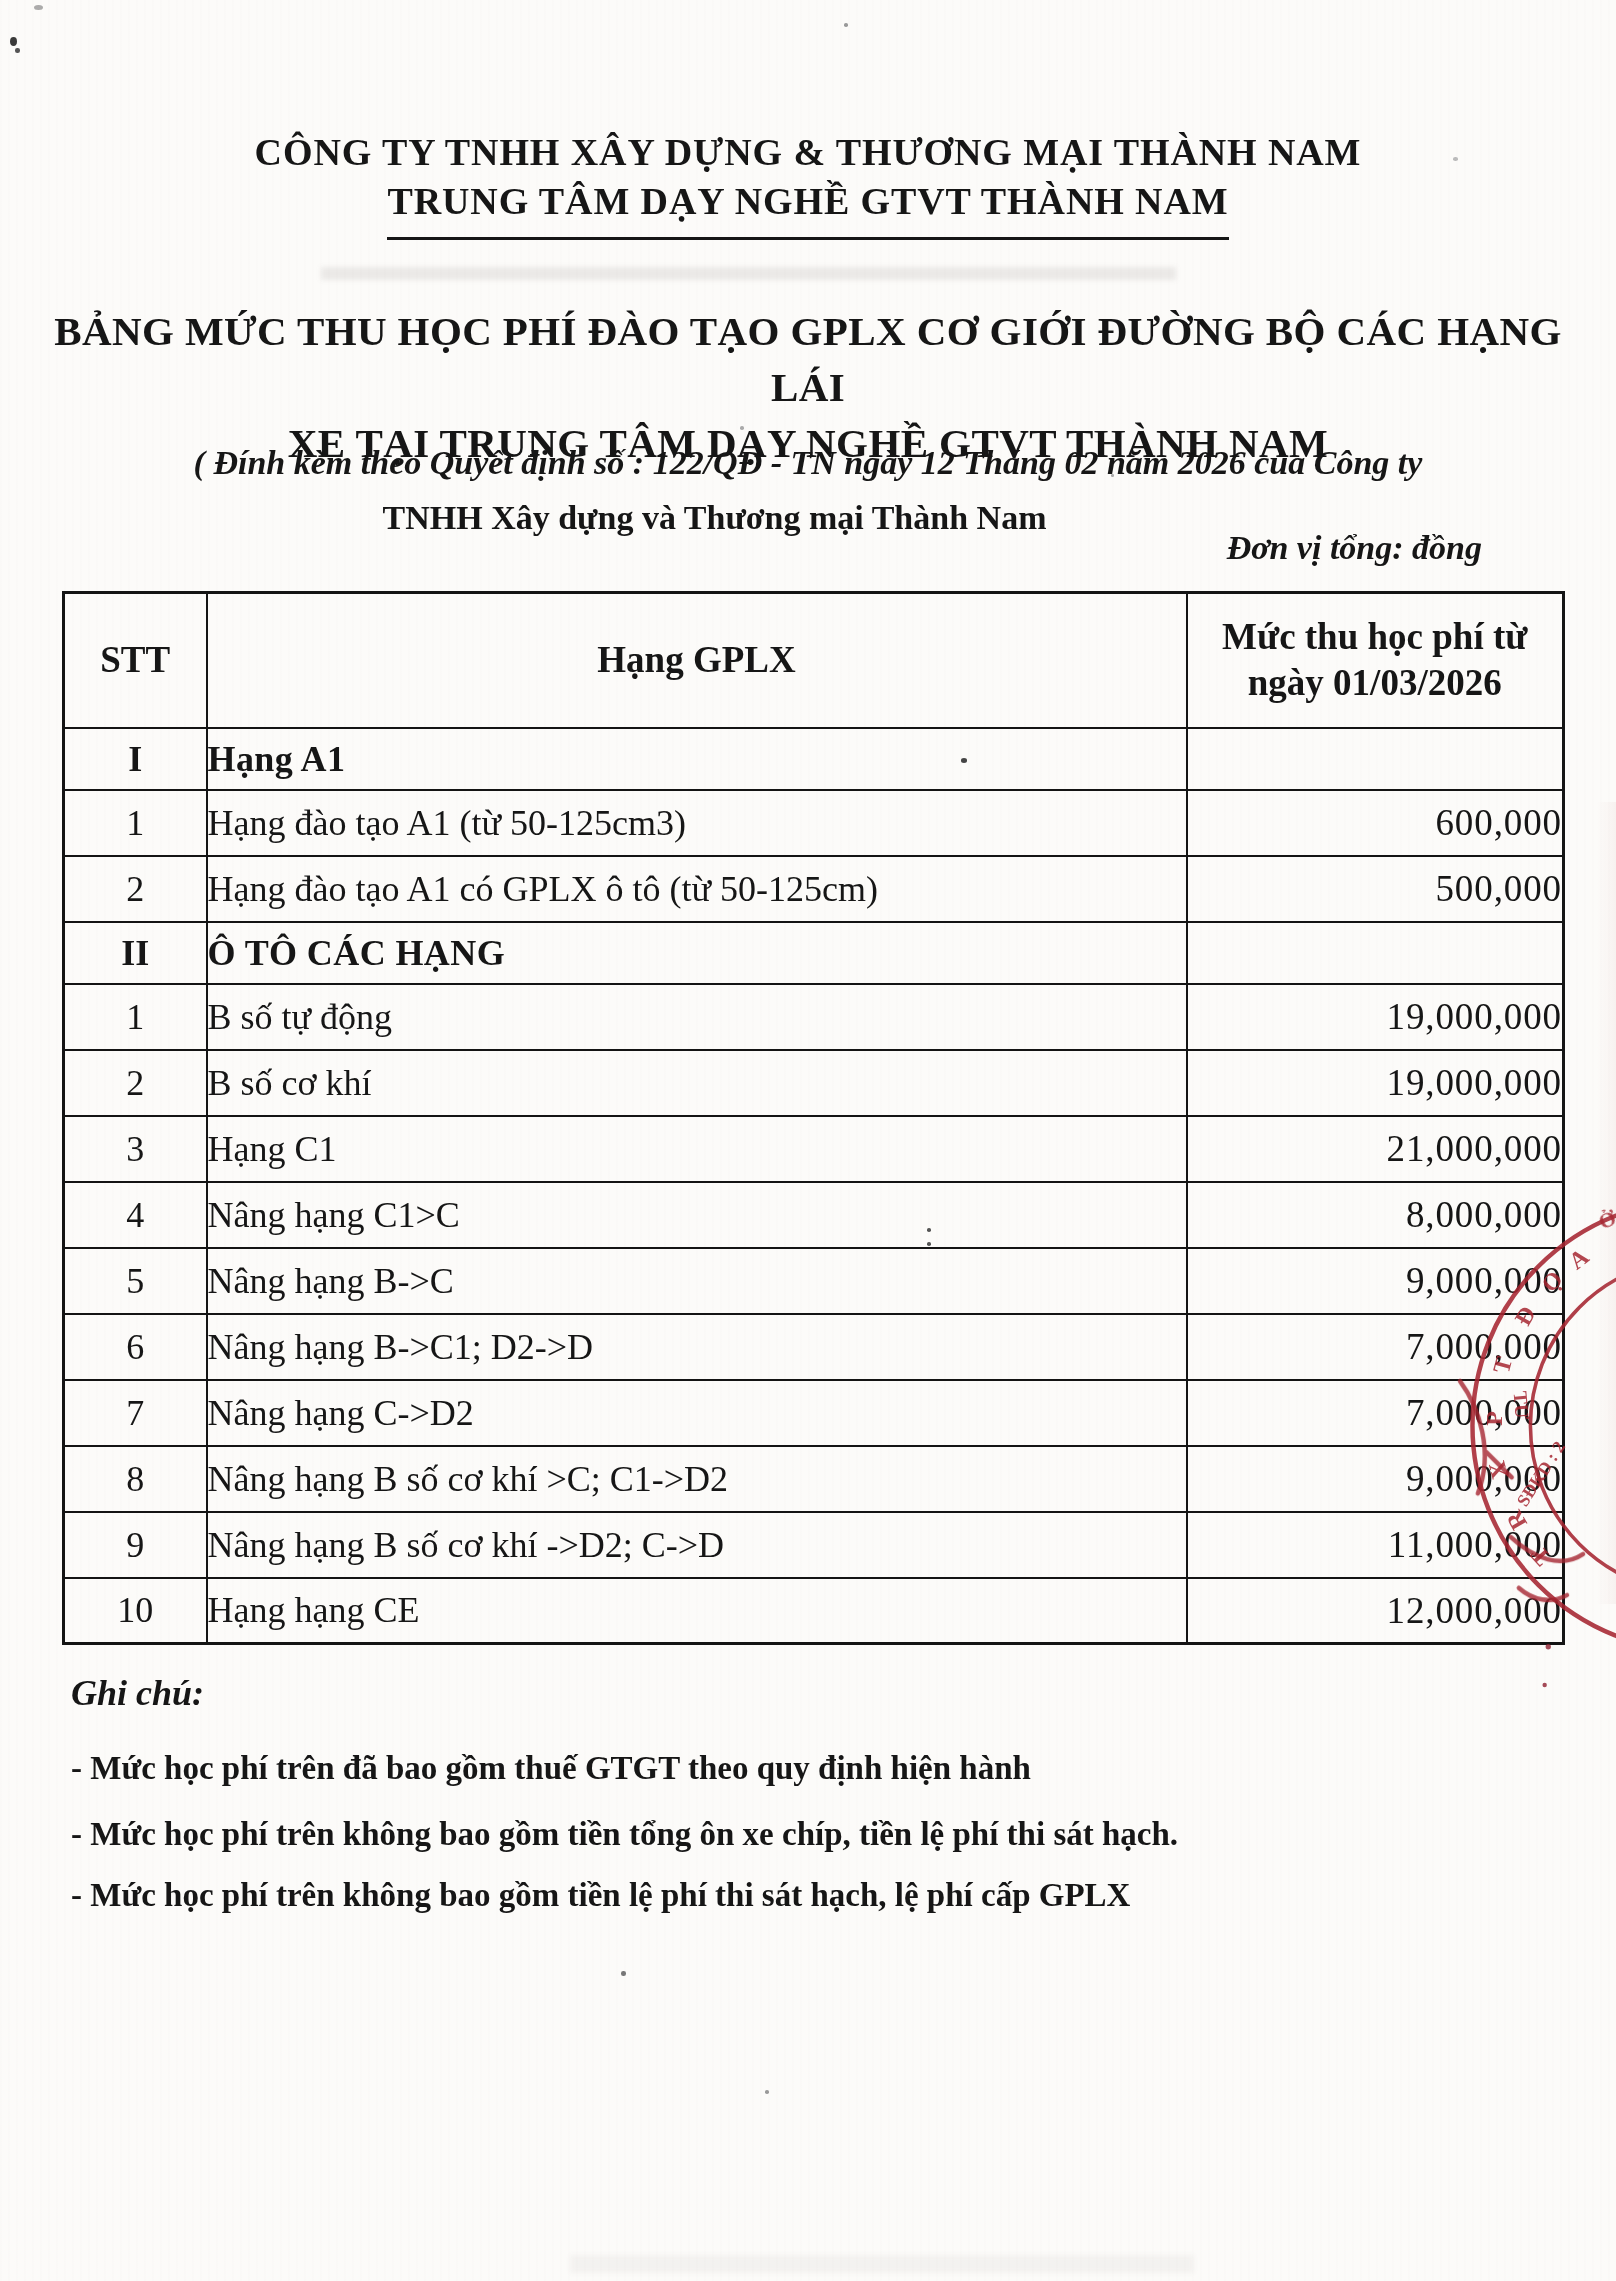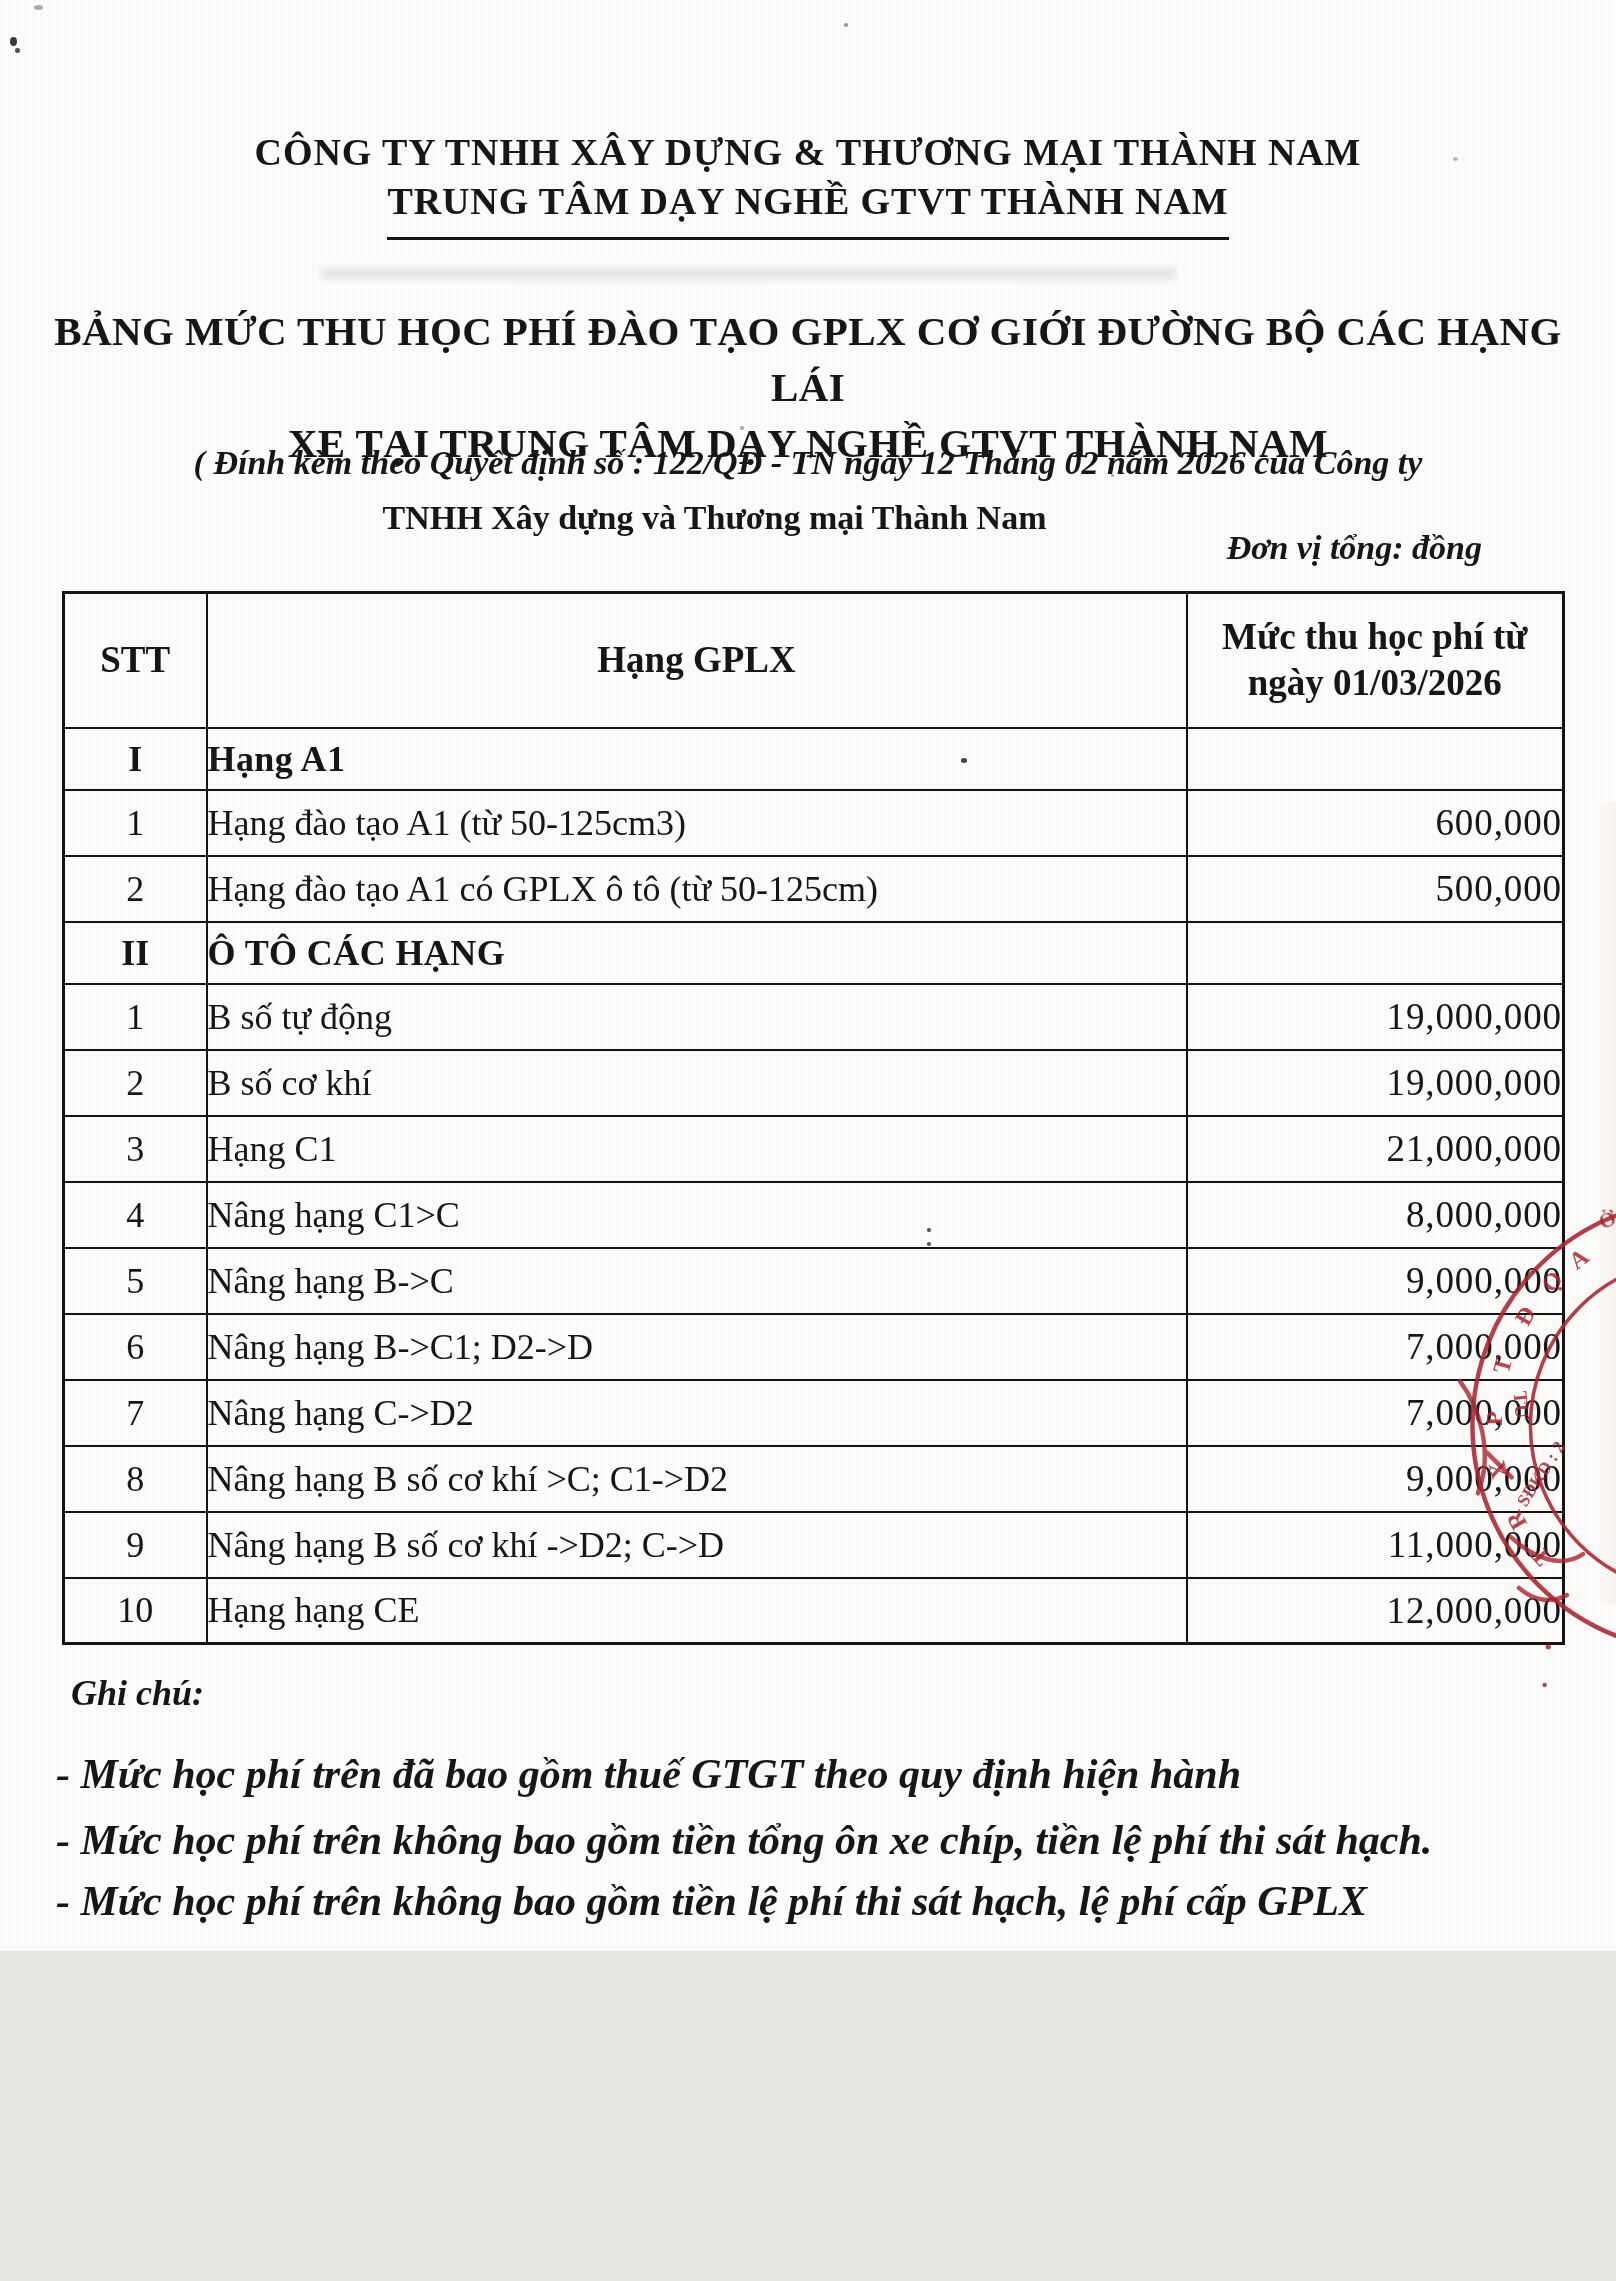--- a/index.html
+++ b/index.html
@@ -1,18 +1,18 @@
 <!DOCTYPE html>
 <html style="font-size:14.3px"><head>
 <meta charset="utf-8">
 <style>
   html,body{margin:0;padding:0;background:#e8e6e2;}
   .page{
     position:relative;
-    width:1616px;height:1951px;
+    width:1616px;height:2281px;
     margin:0 auto;
     background:#fcfbf9;
     background-image:repeating-linear-gradient(90deg, rgba(120,100,100,0.012) 0 1.8px, transparent 1.8px 8px);
     overflow:hidden;
     font-family:"Liberation Serif","DejaVu Serif",serif;
     color:#161616;
   }
   
   .company-line{position:absolute;left:0;right:0;top:130px;text-align:center;
     font-size:38px;font-weight:700;letter-spacing:0.9px;}
@@ -38,21 +38,21 @@
   table.fee tbody tr{height:66px;}
   table.fee tbody tr.section{height:62px;}
   td.c-stt{text-align:center;font-size:36px;}
   tr.section td.c-stt{font-weight:700;}
   td.c-label{font-size:36px;padding:3.6px 7.1px 0 12.5px;}
   tr.section td.c-label{font-weight:700;letter-spacing:0.4px;}
   td.c-fee{text-align:right;font-size:37px;letter-spacing:0.9px;padding:3.6px 18px 0 0;}
   
   .notes-heading{position:absolute;left:71px;top:1672px;
     font-size:36px;font-style:italic;font-weight:700;}
-  .note{position:absolute;left:56px;font-size:42px;font-style:italic;font-weight:600;}
+  .note{position:absolute;left:71px;font-size:33px;font-weight:600;}
   .note.n1{top:1750px;} .note.n2{top:1816px;} .note.n3{top:1877px;}
   
   .speck{position:absolute;border-radius:50%;}
   .smudge{position:absolute;background:rgba(90,80,80,0.10);filter:blur(2.7px);}
   .edge-tint{position:absolute;right:0;top:802px;width:19.6px;height:802px;
     background:linear-gradient(to left, rgba(190,130,130,0.07), transparent);}
   .stamp-svg{position:absolute;left:1426px;top:1185px;}
 </style>
 </head>
 <body>

